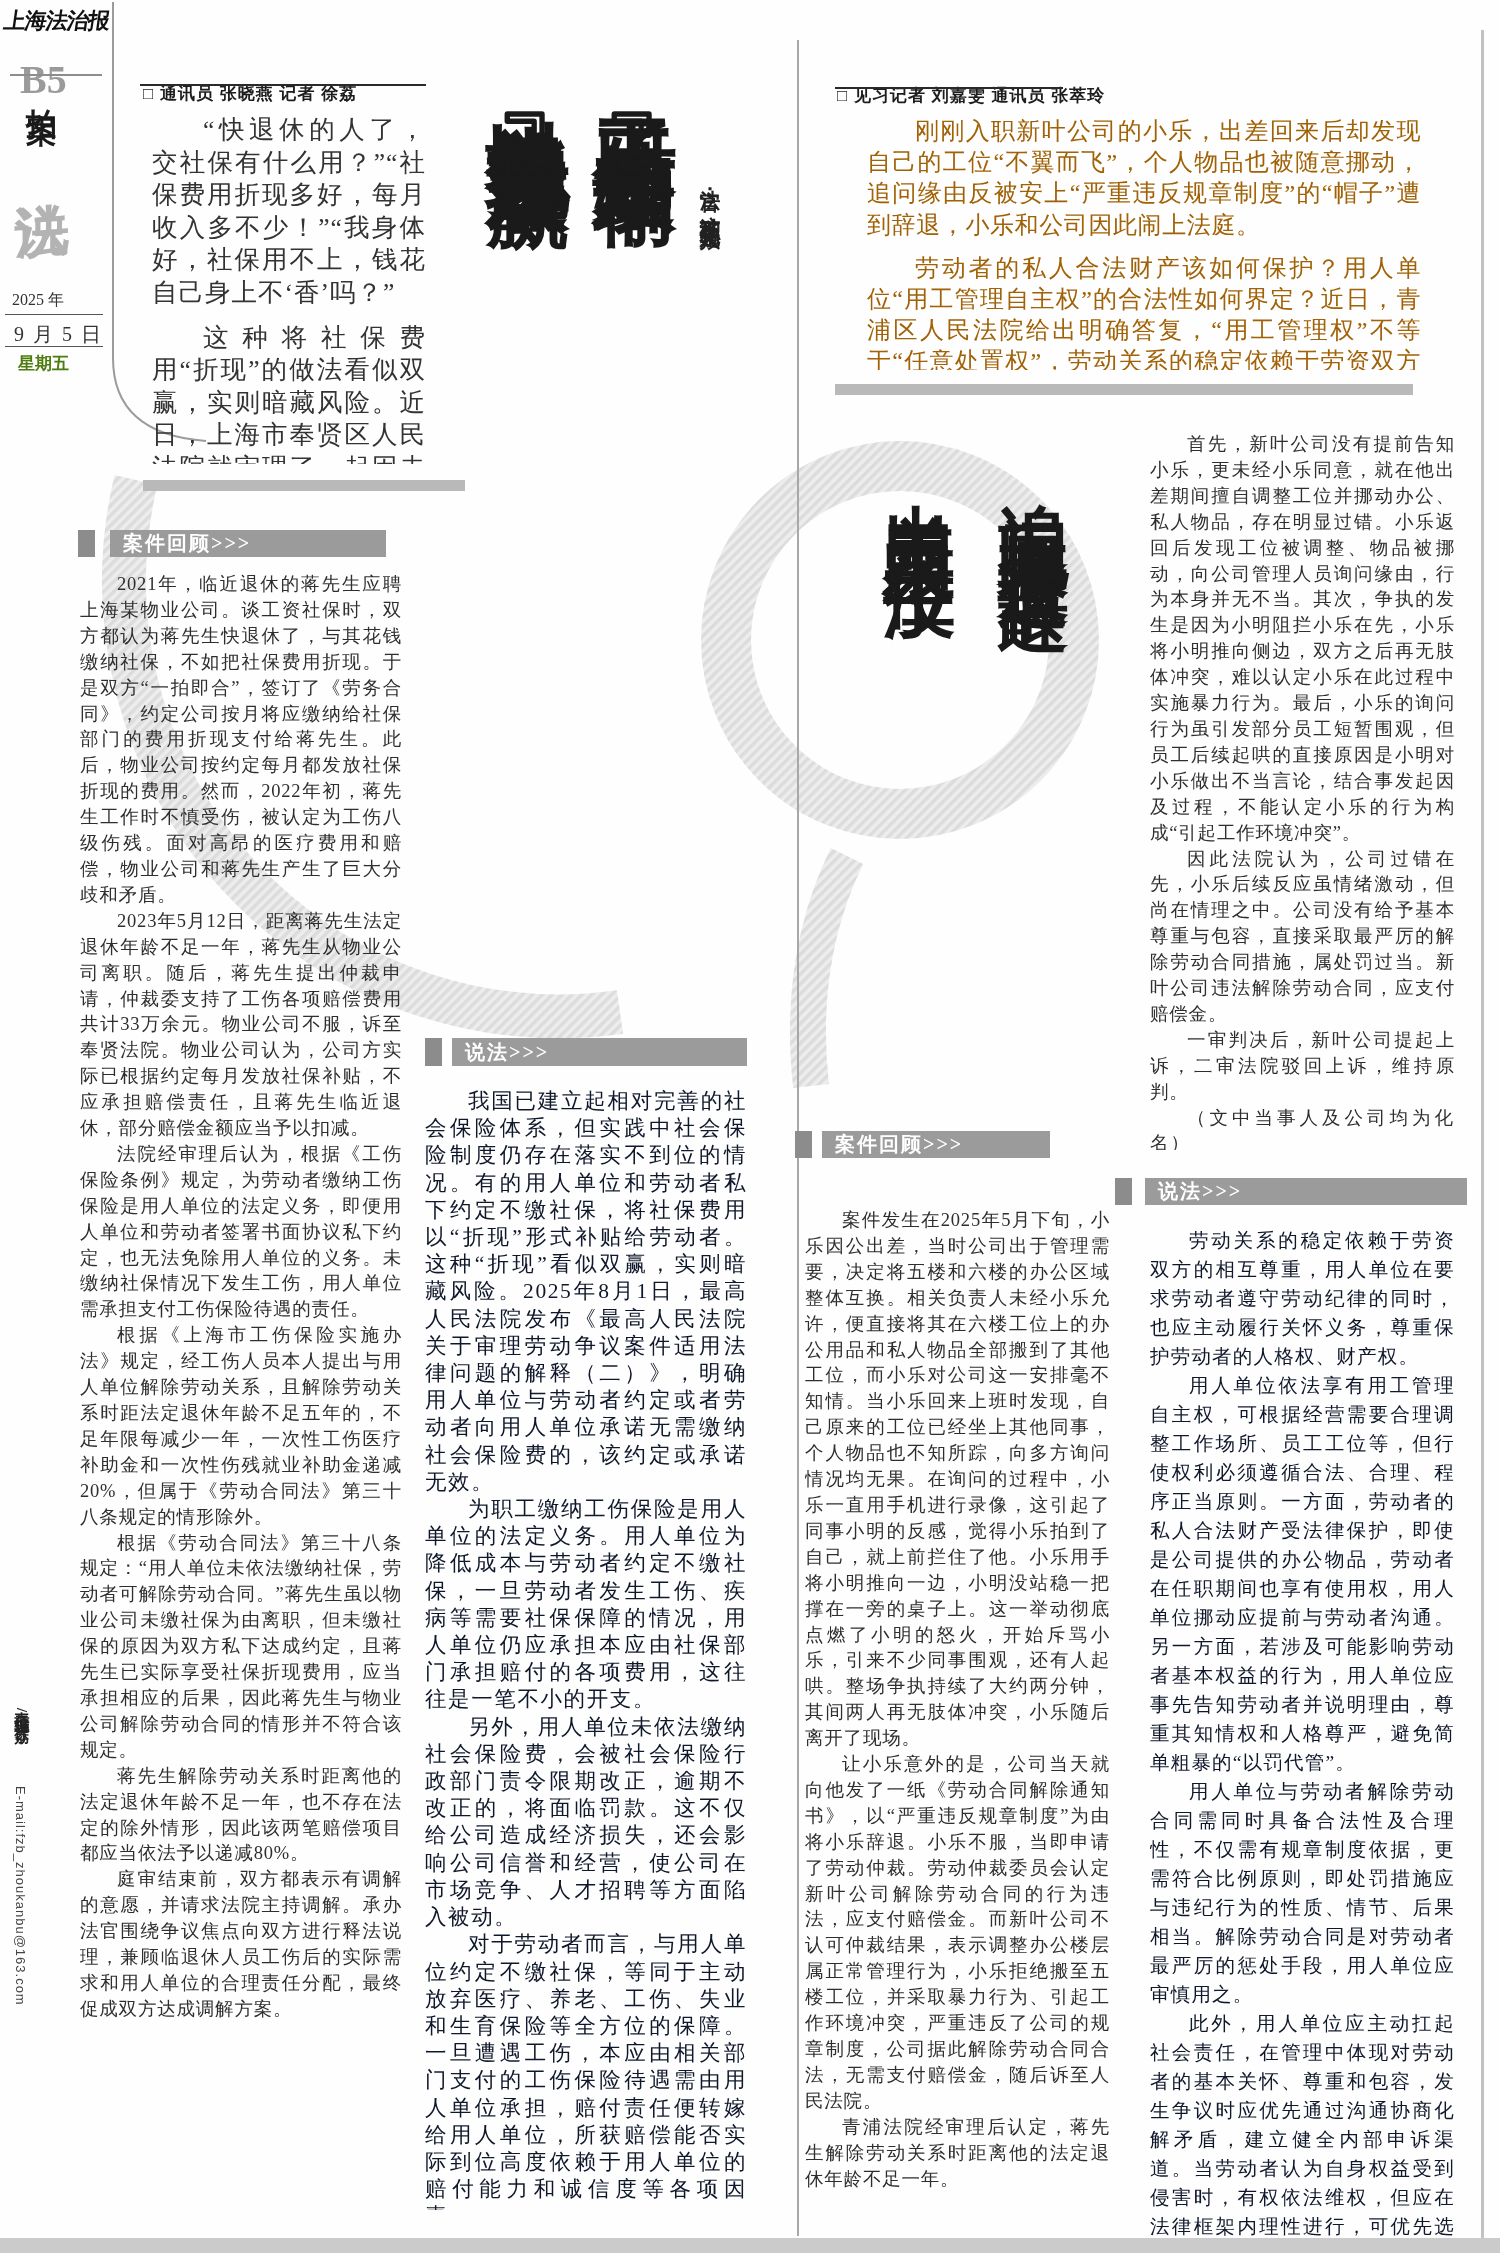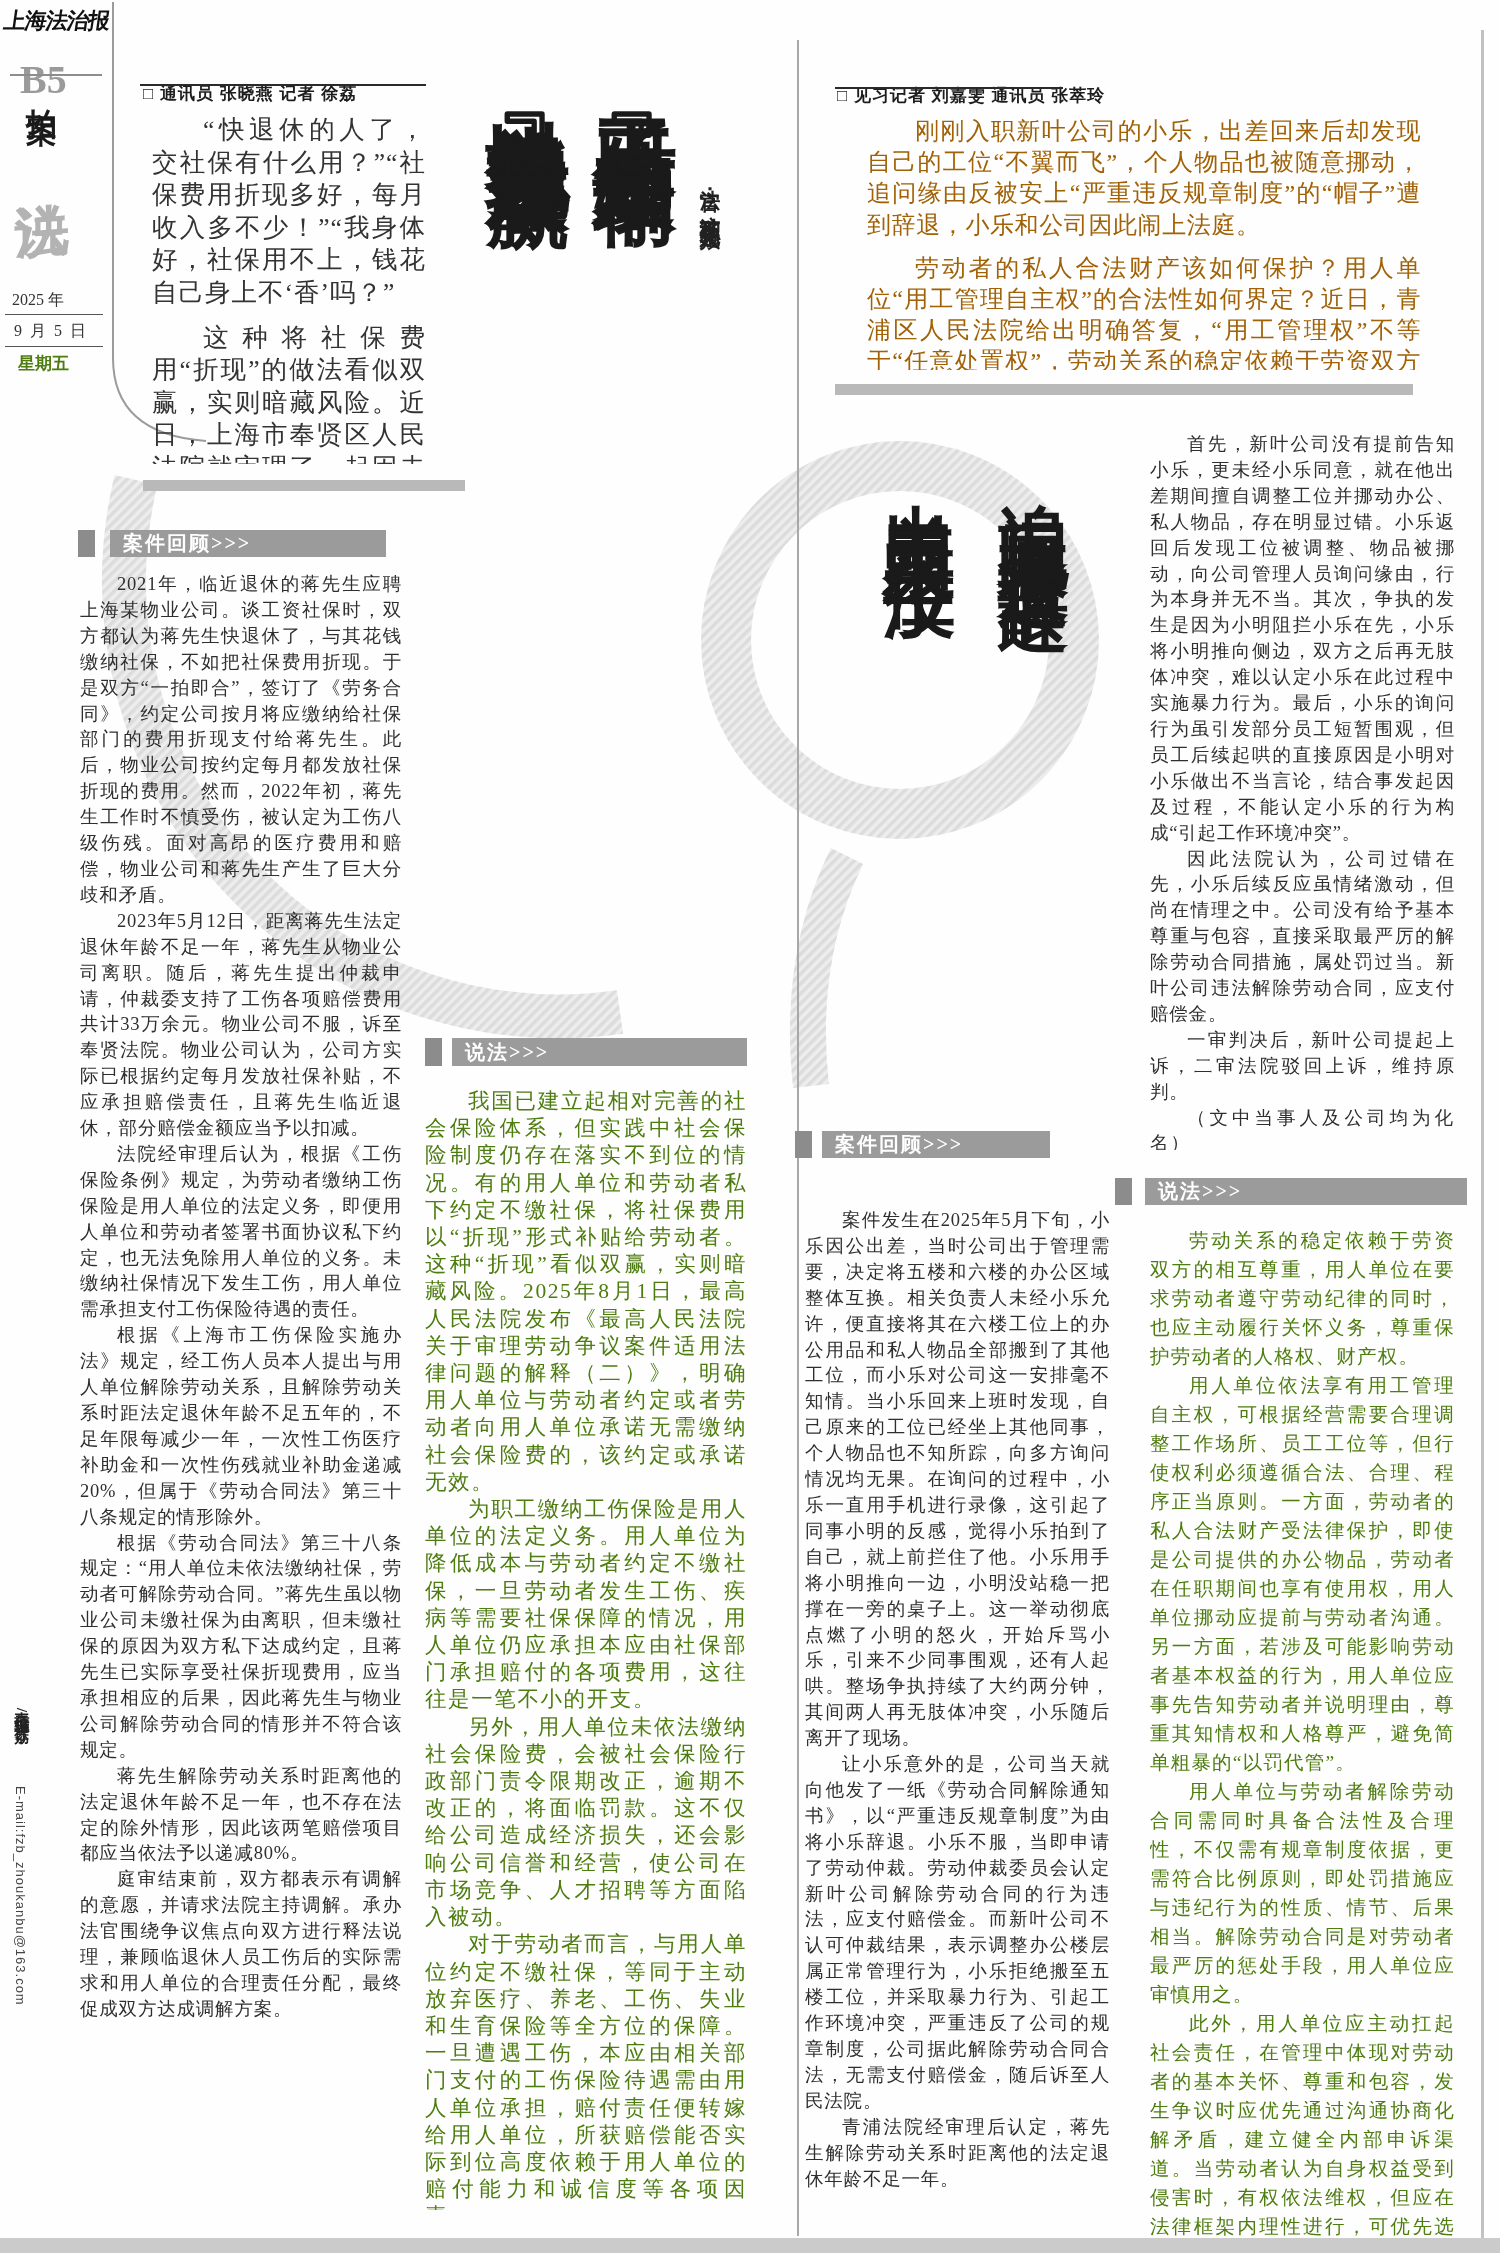--- a/index.html
+++ b/index.html
@@ -10,21 +10,21 @@
   .logo{left:4px;top:6px;font-size:22px;font-weight:bold;transform:skewX(-8deg);
         letter-spacing:-1px;color:#111;}
   .pageno{left:20px;top:28px;font-size:40px;color:#9a9a9a;font-weight:bold;margin-top:28px;}
   .pageno-rule{left:10px;top:74px;width:92px;height:0;border-top:2px solid #8d8d8d;}
   .vtext{writing-mode:vertical-rl;text-orientation:mixed;}
   .col-title-1{left:20px;top:84px;font-size:31px;font-weight:bold;letter-spacing:3px;color:#1a1a1a;}
   .col-title-2{left:12px;top:160px;font-size:54px;color:#b3b3b3;font-weight:bold;
                transform:skewY(-4deg);line-height:60px;}
   .date-y{left:12px;top:290px;font-size:16px;color:#333;}
   .date-rule1{left:5px;top:314px;width:98px;border-top:1px solid #555;}
-  .date-d{left:14px;top:321px;font-size:16px;letter-spacing:2px;color:#333;}
+  .date-d{left:14px;top:321px;font-size:20px;letter-spacing:2px;color:#333;}
   .date-rule2{left:5px;top:346px;width:98px;border-top:1px solid #555;}
   .date-w{left:18px;top:352px;font-size:17px;font-weight:bold;color:#4d7c0f;}
   .editor{left:12px;top:1700px;font-size:15px;font-weight:bold;color:#222;letter-spacing:2px;}
   .email{left:13px;top:1786px;font-size:13px;color:#444;letter-spacing:1px;
          font-family:"Liberation Sans",sans-serif;}
   
   .byline{font-size:17px;font-weight:bold;color:#1d1d1d;letter-spacing:1px;
           font-family:"Liberation Sans",sans-serif;margin-top:26px;}
   .byline-rule{height:0;border-top:2px solid #2a2a2a;}
   
@@ -35,21 +35,21 @@
                line-height:31.2px;letter-spacing:0.6px;color:#a16207;overflow:hidden;}
   .intro-bar{height:11px;background:#b9b9b9;}
   
   .secbar{height:27px;background:#9b9b9b;color:#ffffff;font-size:20px;font-weight:bold;
           letter-spacing:2px;line-height:27px;padding-left:13px;box-sizing:border-box;}
   .secsq{width:17px;height:27px;background:#8c8c8c;}
   
   .bodycol{overflow:hidden;}
   .bodycol p{margin:0;text-indent:2em;text-align:justify;}
   .songti{font-size:18.5px;line-height:25.9px;letter-spacing:0.8px;color:#2e2e2e;}
-  .kaiti{color:#4d7c0f;}
+  .kaiti{color:#0f172a;}
   .shuofa-left{font-size:21.5px;line-height:27.2px;letter-spacing:1.6px;}
   .shuofa-right{font-size:19.5px;line-height:29px;letter-spacing:1.2px;}
   .note{letter-spacing:2px;}
   
   .headline{white-space:pre-line;font-weight:900;color:#1a1a1a;
             text-orientation:mixed;}
   .hl-left{left:475px;top:52px;width:214px;height:1000px;font-size:84px;
            line-height:107px;letter-spacing:5px;}
   .hl-right{left:862px;top:446px;width:228px;height:690px;font-size:72px;
             line-height:114px;letter-spacing:11px;}

